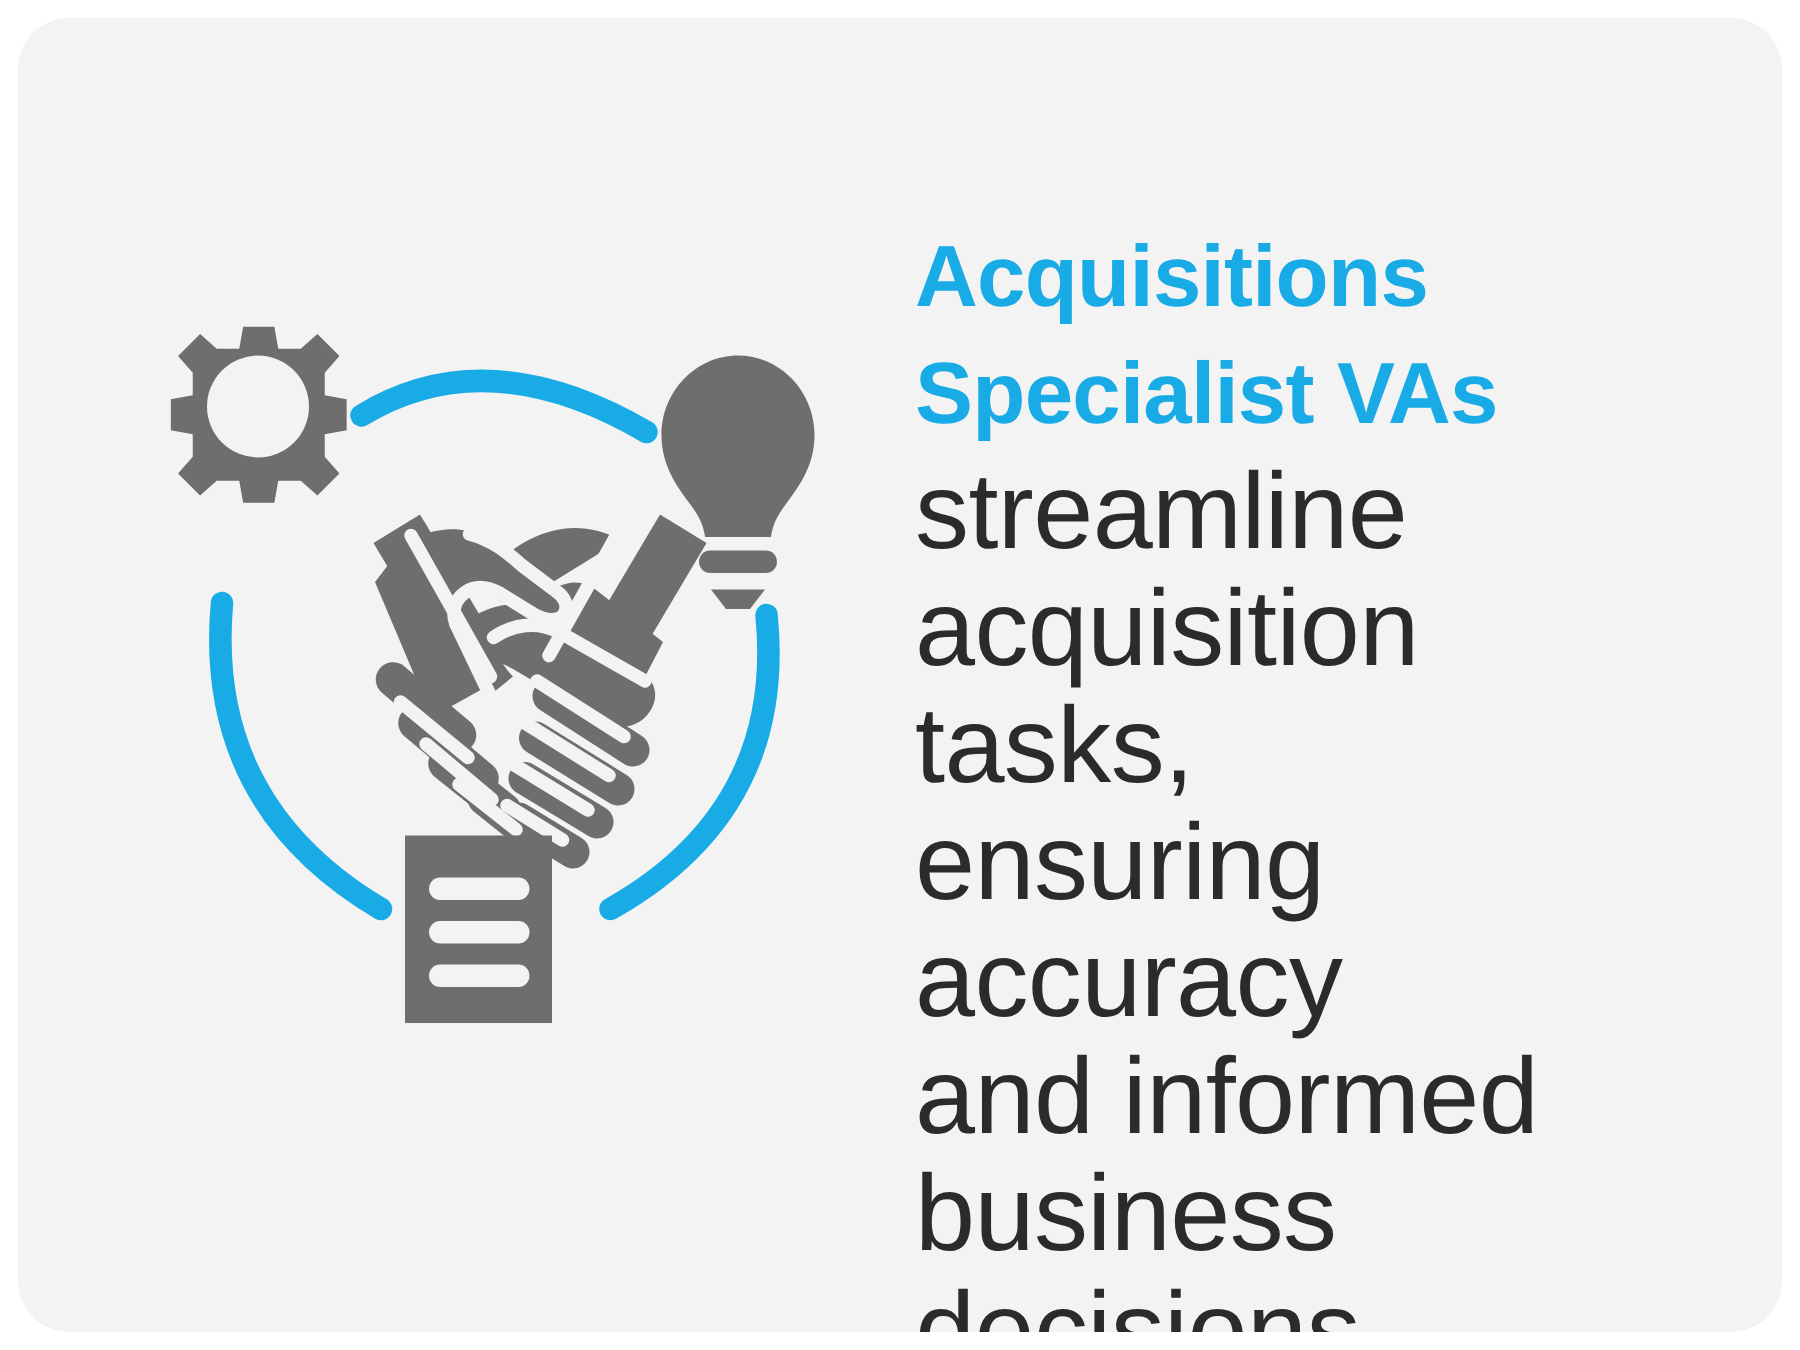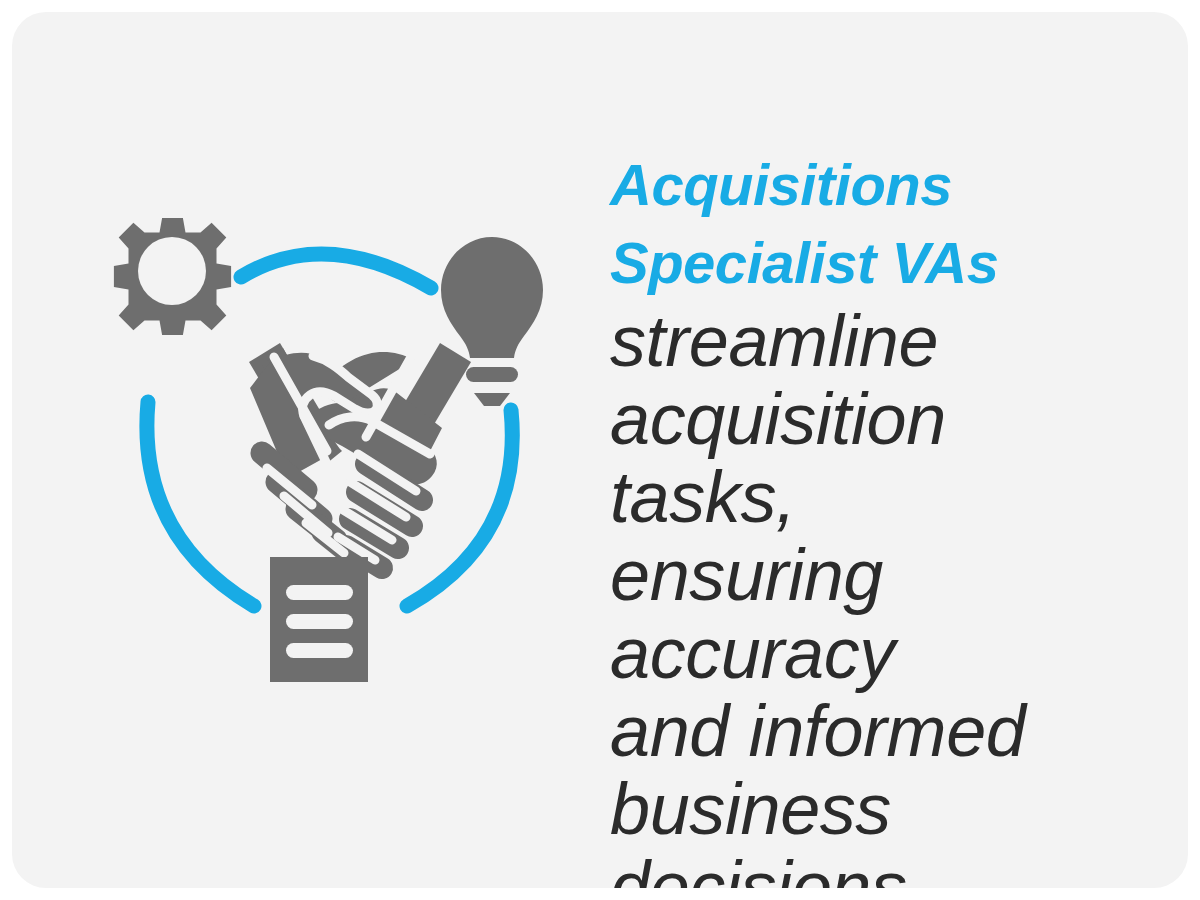--- a/index.html
+++ b/index.html
@@ -15,21 +15,20 @@
 
   #card {
     position: absolute;
     left: 12px;
     top: 12px;
     width: 1176px;
     height: 876px;
     background: #f3f3f3;
     border-radius: 34px;
     overflow: hidden;
-    font-style: italic;
   }
 
   
   #illustration {
     position: absolute;
     left: 62px;
     top: 190px;
     width: 500px;
     height: 510px;
   }

